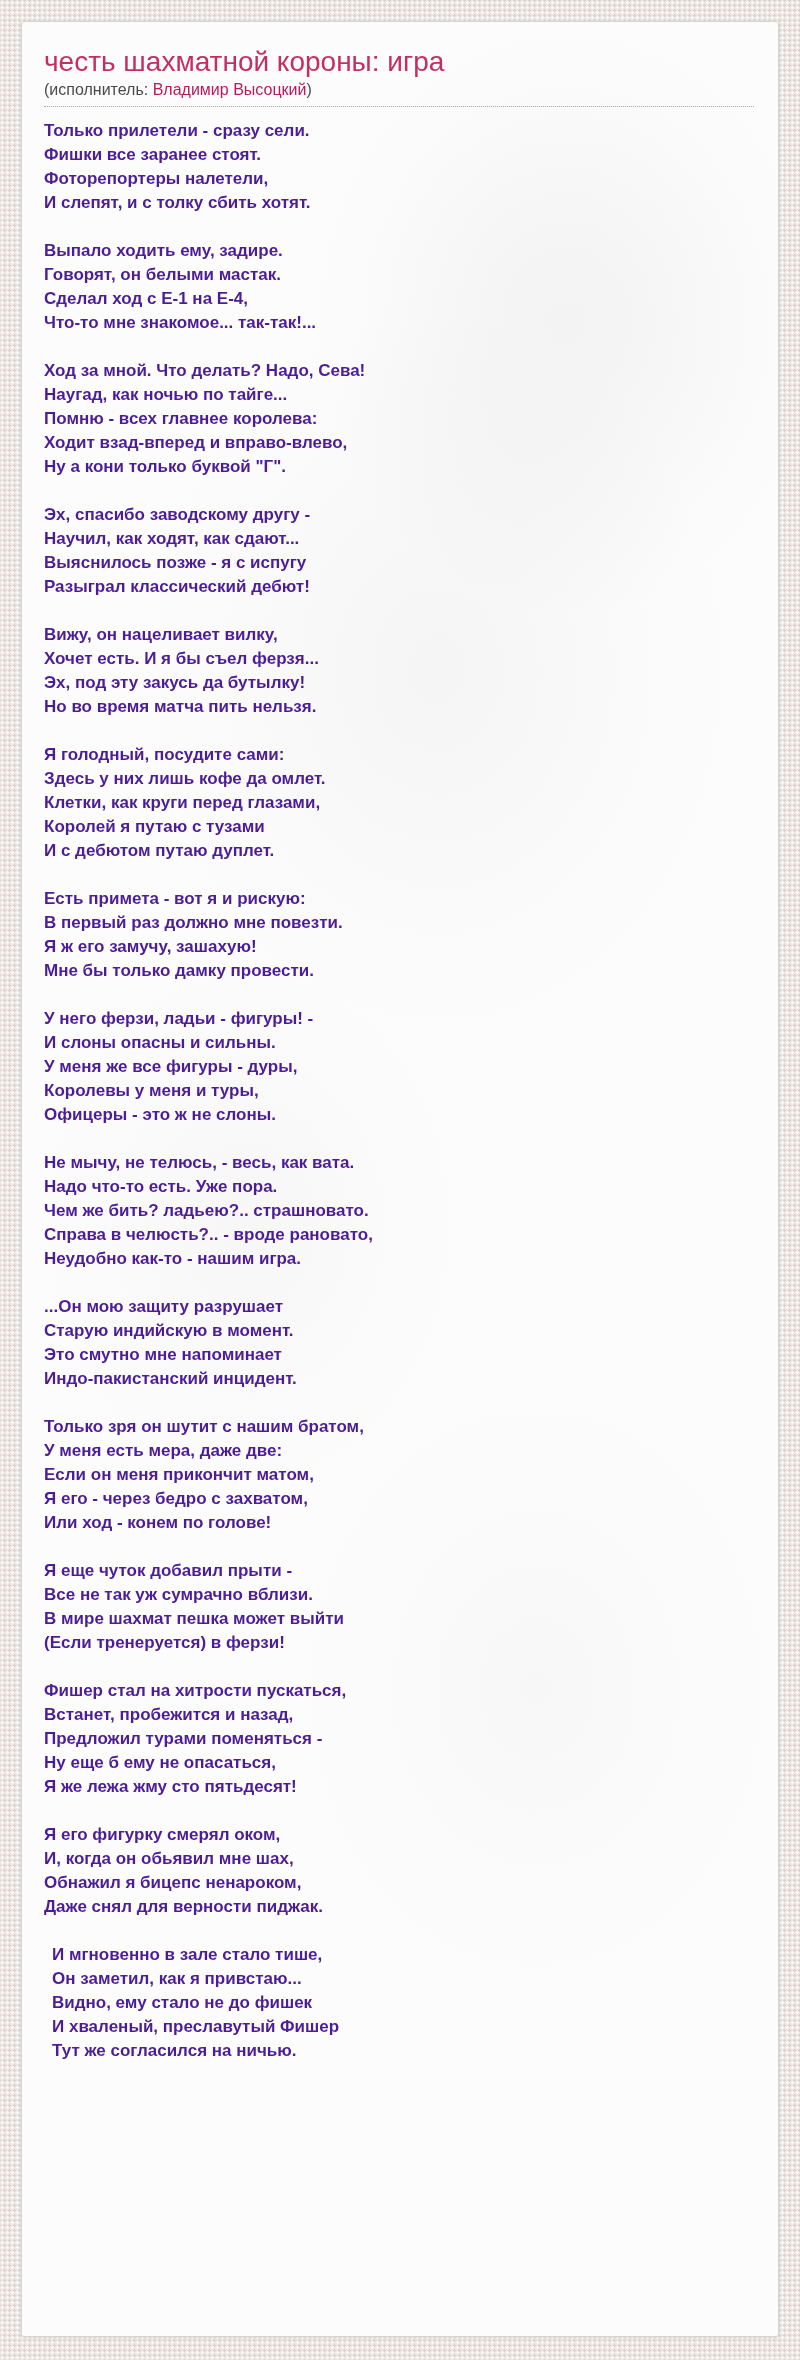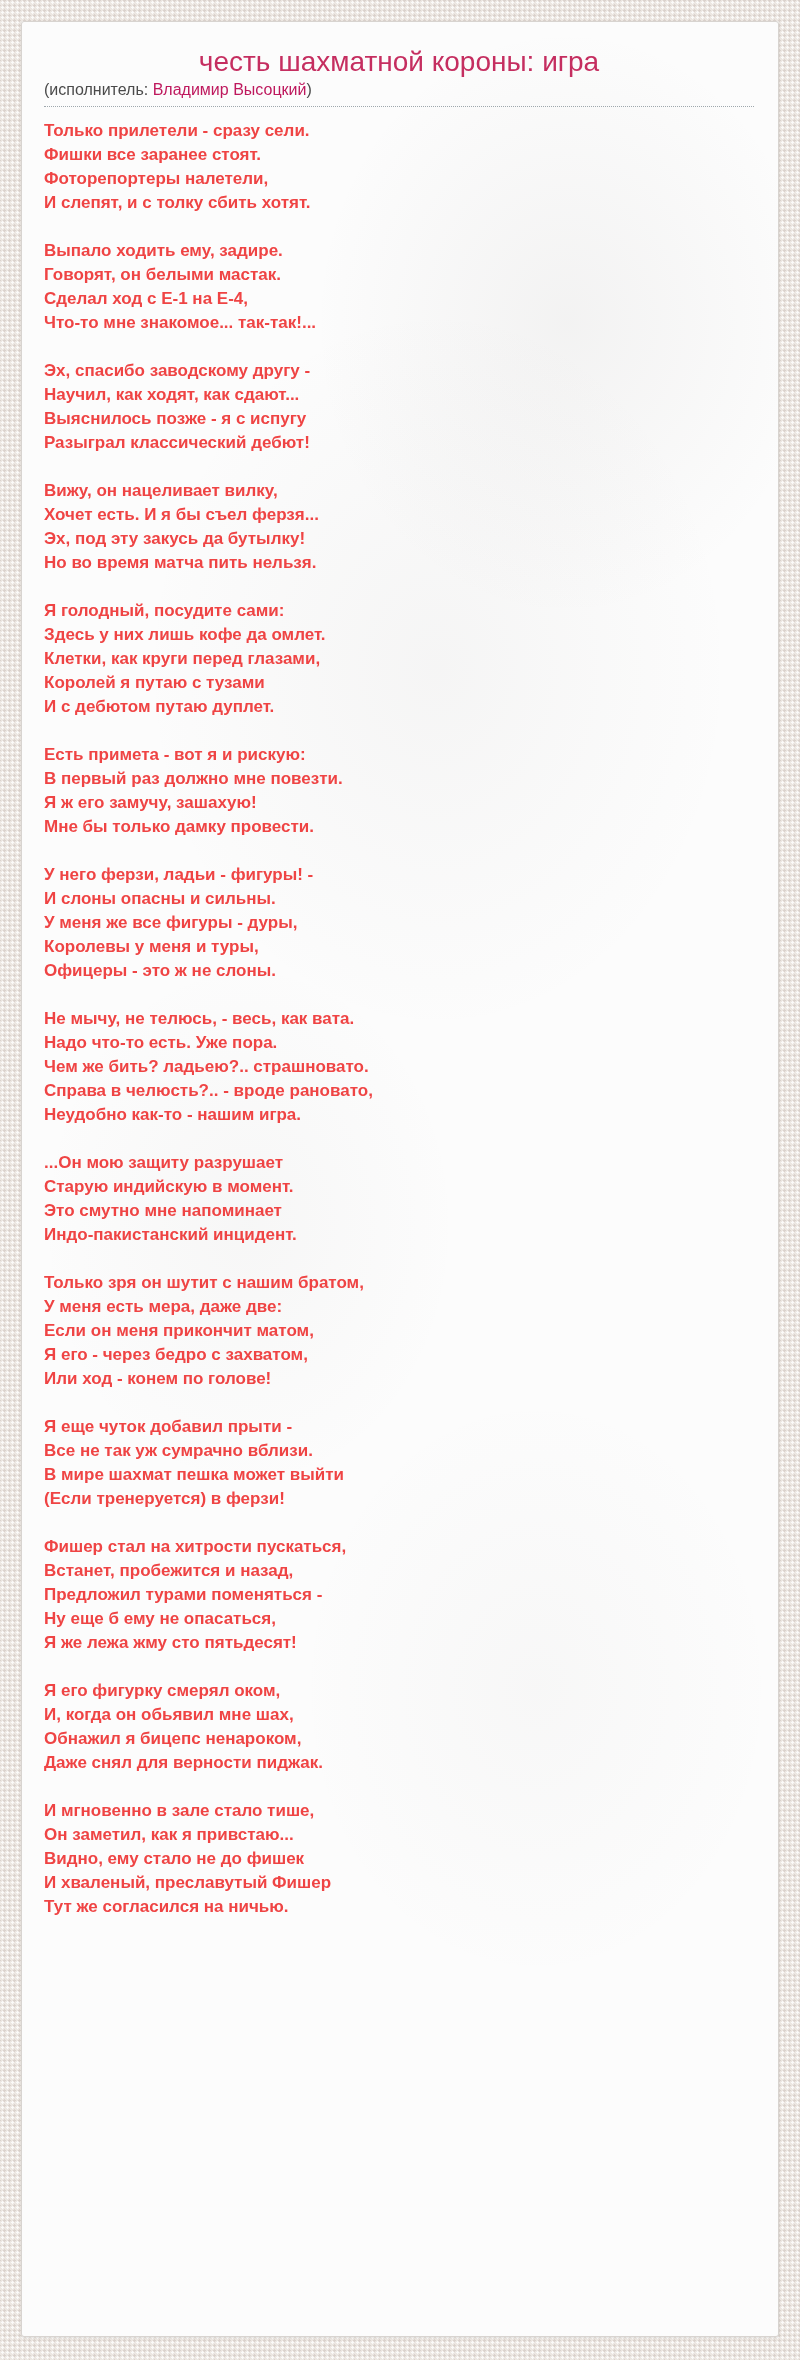--- a/index.html
+++ b/index.html
@@ -43,56 +43,56 @@
       radial-gradient(420px 520px at 55% 28%, rgba(120,115,112,0.05), transparent 70%),
       radial-gradient(300px 380px at 30% 52%, rgba(120,115,112,0.04), transparent 70%),
       radial-gradient(340px 420px at 68% 72%, rgba(120,115,112,0.035), transparent 70%);
   }
   .card > * { position: relative; }
   .page-title {
     margin: 8px 0 3px 0;
     font-size: 28px;
     font-weight: 400;
     letter-spacing: 0;
-    text-align: center;
   }
   .subtitle {
     font-size: 16px;
     color: #4a4a4a;
     padding-bottom: 7px;
     border-bottom: 1px dotted #9fa8ad;
     margin-bottom: 11px;
   }
   .artist-link {
     text-decoration: none;
     cursor: pointer;
   }
   .lyrics {
     padding-top: 1px;
   }
   .lyrics p {
     margin: 0 0 24px 0;
     font-size: 17px;
     font-weight: bold;
     line-height: 24px;
-    color: #ef4444;
+    color: #4c1d95;
   }
-  .lyrics p:last-child { margin-bottom: 0; }
+  .lyrics p:last-child { margin-bottom: 0; margin-left: 8px; }
 </style>
 </head>
 <body>
 
 <div class="card">
   <h1 class="page-title" style="color: rgb(197, 46, 96);">честь шахматной короны: игра</h1>
   <div class="subtitle">
     <span>(исполнитель: </span><a class="artist-link" style="color: #be185d;">Владимир Высоцкий</a><span>)</span>
   </div>
   <div class="lyrics">
       <p><span>Только прилетели - сразу сели.</span><br><span>Фишки все заранее стоят.</span><br><span>Фоторепортеры налетели,</span><br><span>И слепят, и с толку сбить хотят.</span></p>
       <p><span>Выпало ходить ему, задире.</span><br><span>Говорят, он белыми мастак.</span><br><span>Сделал ход с Е-1 на Е-4,</span><br><span>Что-то мне знакомое... так-так!...</span></p>
+      <p><span>Ход за мной. Что делать? Надо, Сева!</span><br><span>Наугад, как ночью по тайге...</span><br><span>Помню - всех главнее королева:</span><br><span>Ходит взад-вперед и вправо-влево,</span><br><span>Ну а кони только буквой "Г".</span></p>
       <p><span>Эх, спасибо заводскому другу -</span><br><span>Научил, как ходят, как сдают...</span><br><span>Выяснилось позже - я с испугу</span><br><span>Разыграл классический дебют!</span></p>
       <p><span>Вижу, он нацеливает вилку,</span><br><span>Хочет есть. И я бы съел ферзя...</span><br><span>Эх, под эту закусь да бутылку!</span><br><span>Но во время матча пить нельзя.</span></p>
       <p><span>Я голодный, посудите сами:</span><br><span>Здесь у них лишь кофе да омлет.</span><br><span>Клетки, как круги перед глазами,</span><br><span>Королей я путаю с тузами</span><br><span>И с дебютом путаю дуплет.</span></p>
       <p><span>Есть примета - вот я и рискую:</span><br><span>В первый раз должно мне повезти.</span><br><span>Я ж его замучу, зашахую!</span><br><span>Мне бы только дамку провести.</span></p>
       <p><span>У него ферзи, ладьи - фигуры! -</span><br><span>И слоны опасны и сильны.</span><br><span>У меня же все фигуры - дуры,</span><br><span>Королевы у меня и туры,</span><br><span>Офицеры - это ж не слоны.</span></p>
       <p><span>Не мычу, не телюсь, - весь, как вата.</span><br><span>Надо что-то есть. Уже пора.</span><br><span>Чем же бить? ладьею?.. страшновато.</span><br><span>Справа в челюсть?.. - вроде рановато,</span><br><span>Неудобно как-то - нашим игра.</span></p>
       <p><span>...Он мою защиту разрушает</span><br><span>Старую индийскую в момент.</span><br><span>Это смутно мне напоминает</span><br><span>Индо-пакистанский инцидент.</span></p>
       <p><span>Только зря он шутит с нашим братом,</span><br><span>У меня есть мера, даже две:</span><br><span>Если он меня прикончит матом,</span><br><span>Я его - через бедро с захватом,</span><br><span>Или ход - конем по голове!</span></p>
       <p><span>Я еще чуток добавил прыти -</span><br><span>Все не так уж сумрачно вблизи.</span><br><span>В мире шахмат пешка может выйти</span><br><span>(Если тренеруется) в ферзи!</span></p>
       <p><span>Фишер стал на хитрости пускаться,</span><br><span>Встанет, пробежится и назад,</span><br><span>Предложил турами поменяться -</span><br><span>Ну еще б ему не опасаться,</span><br><span>Я же лежа жму сто пятьдесят!</span></p>

